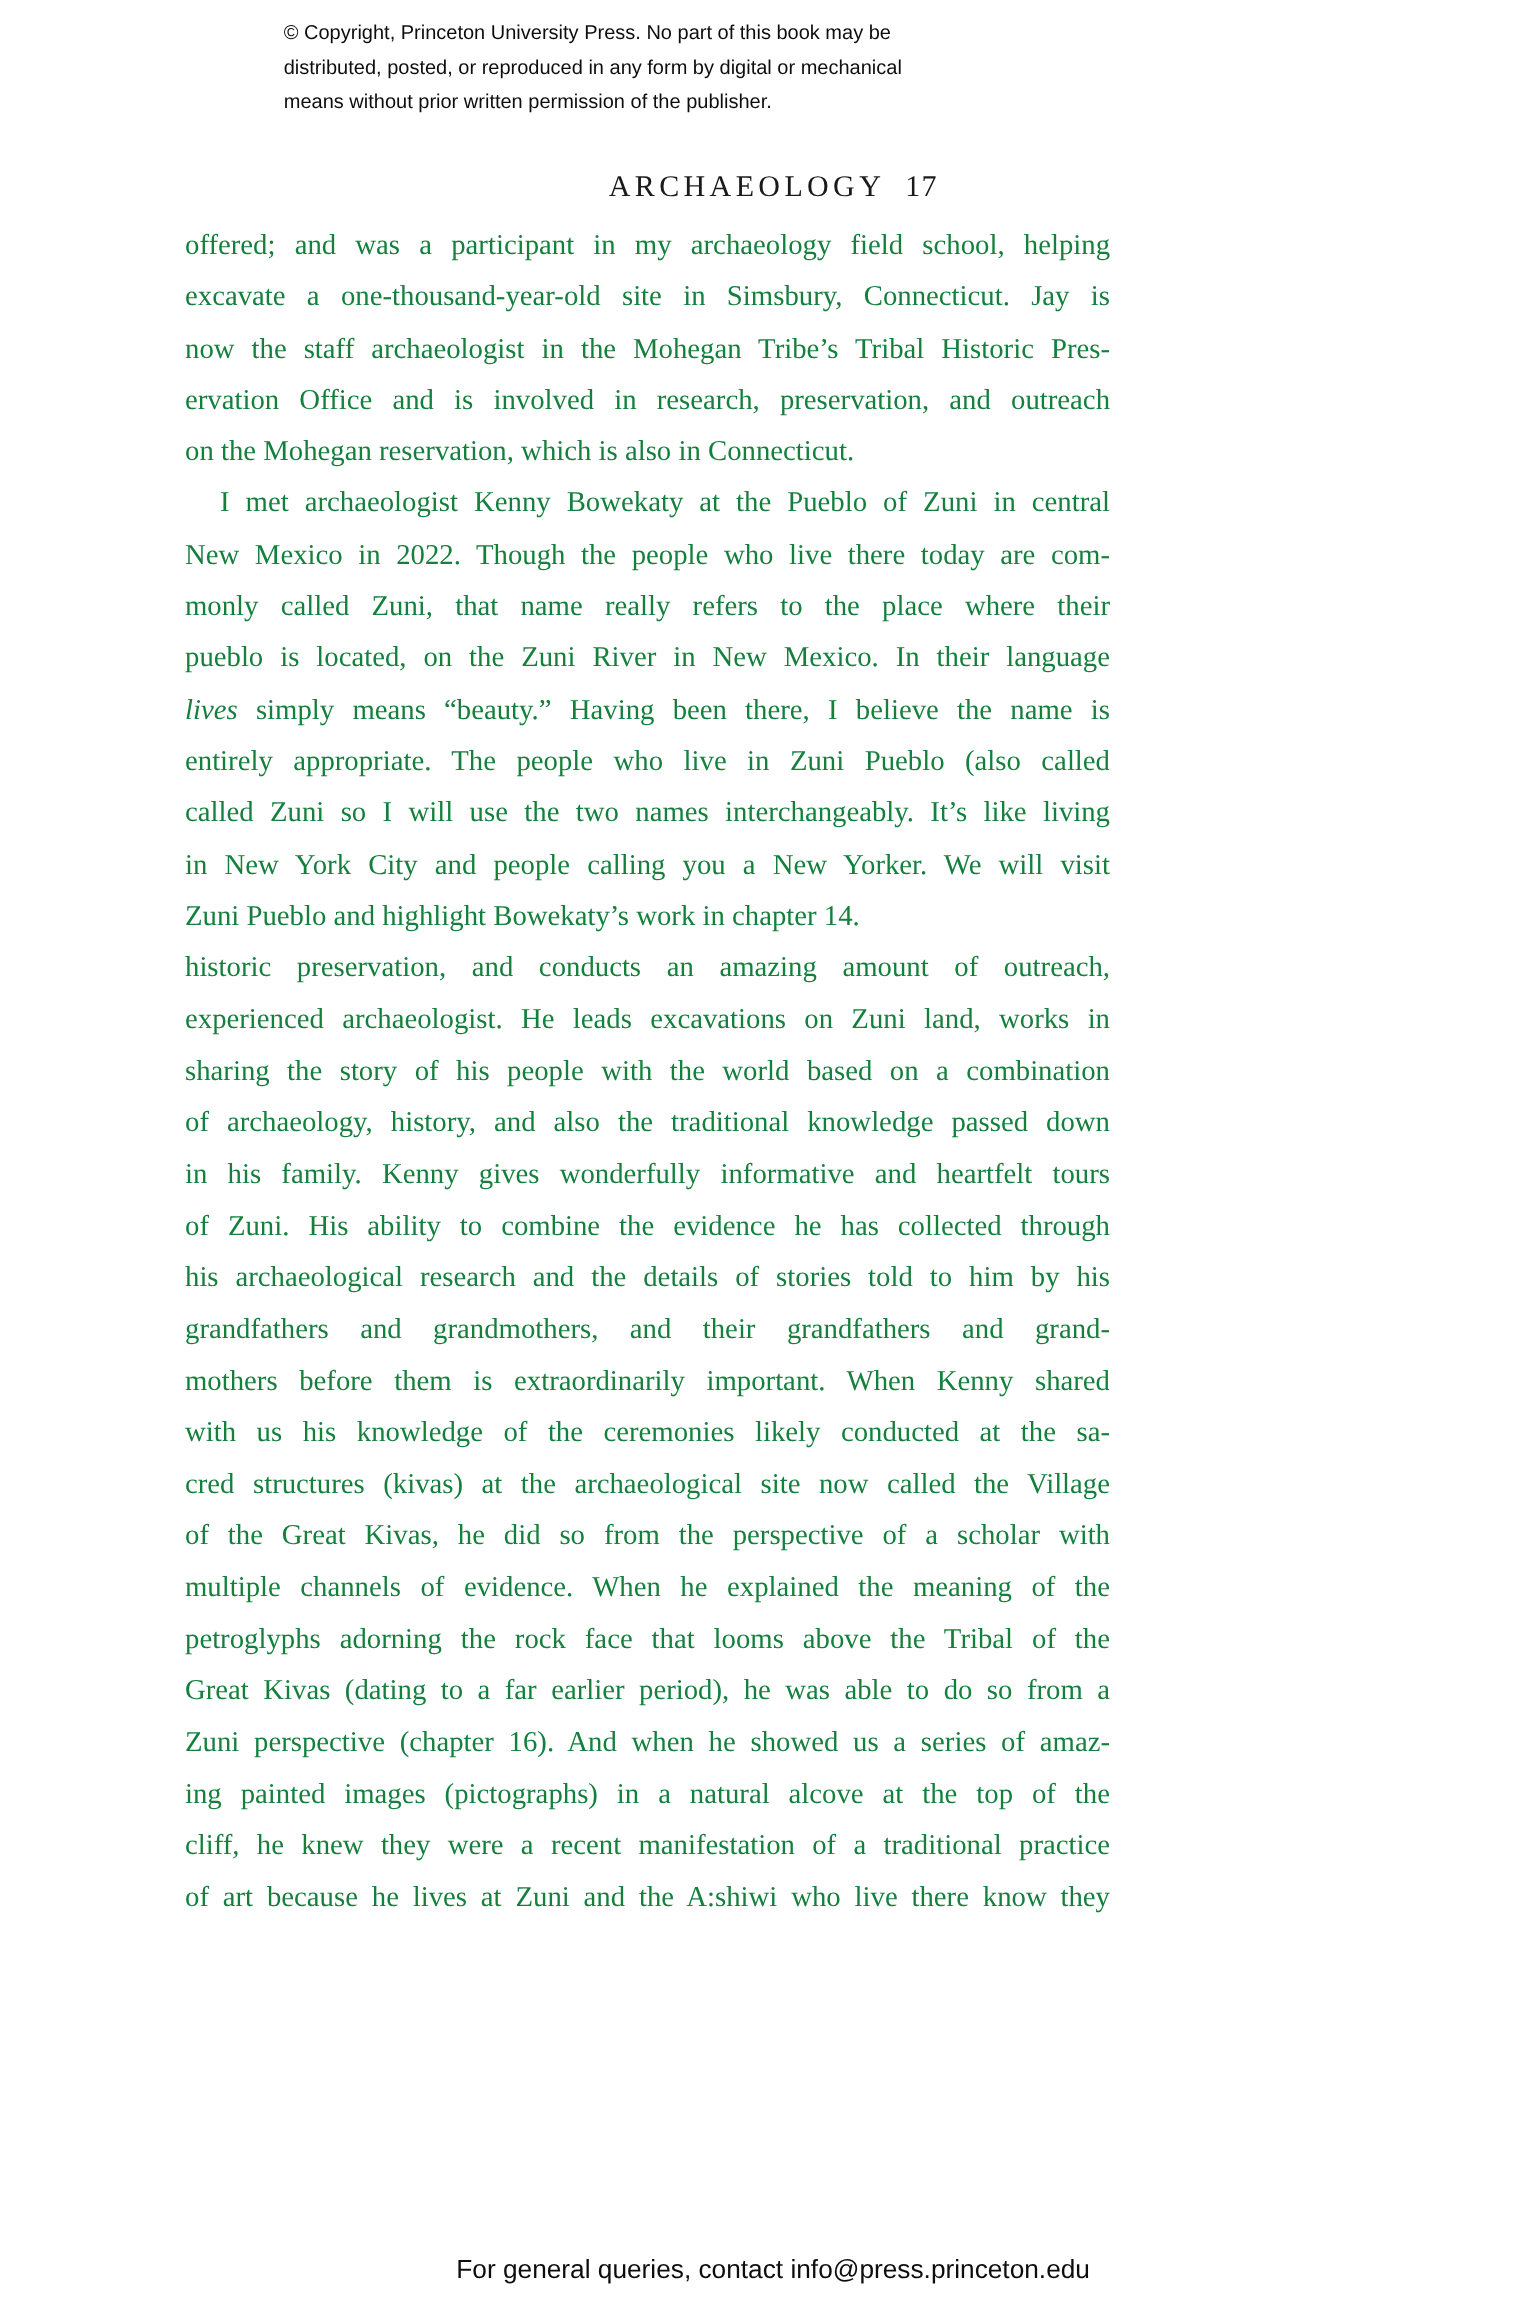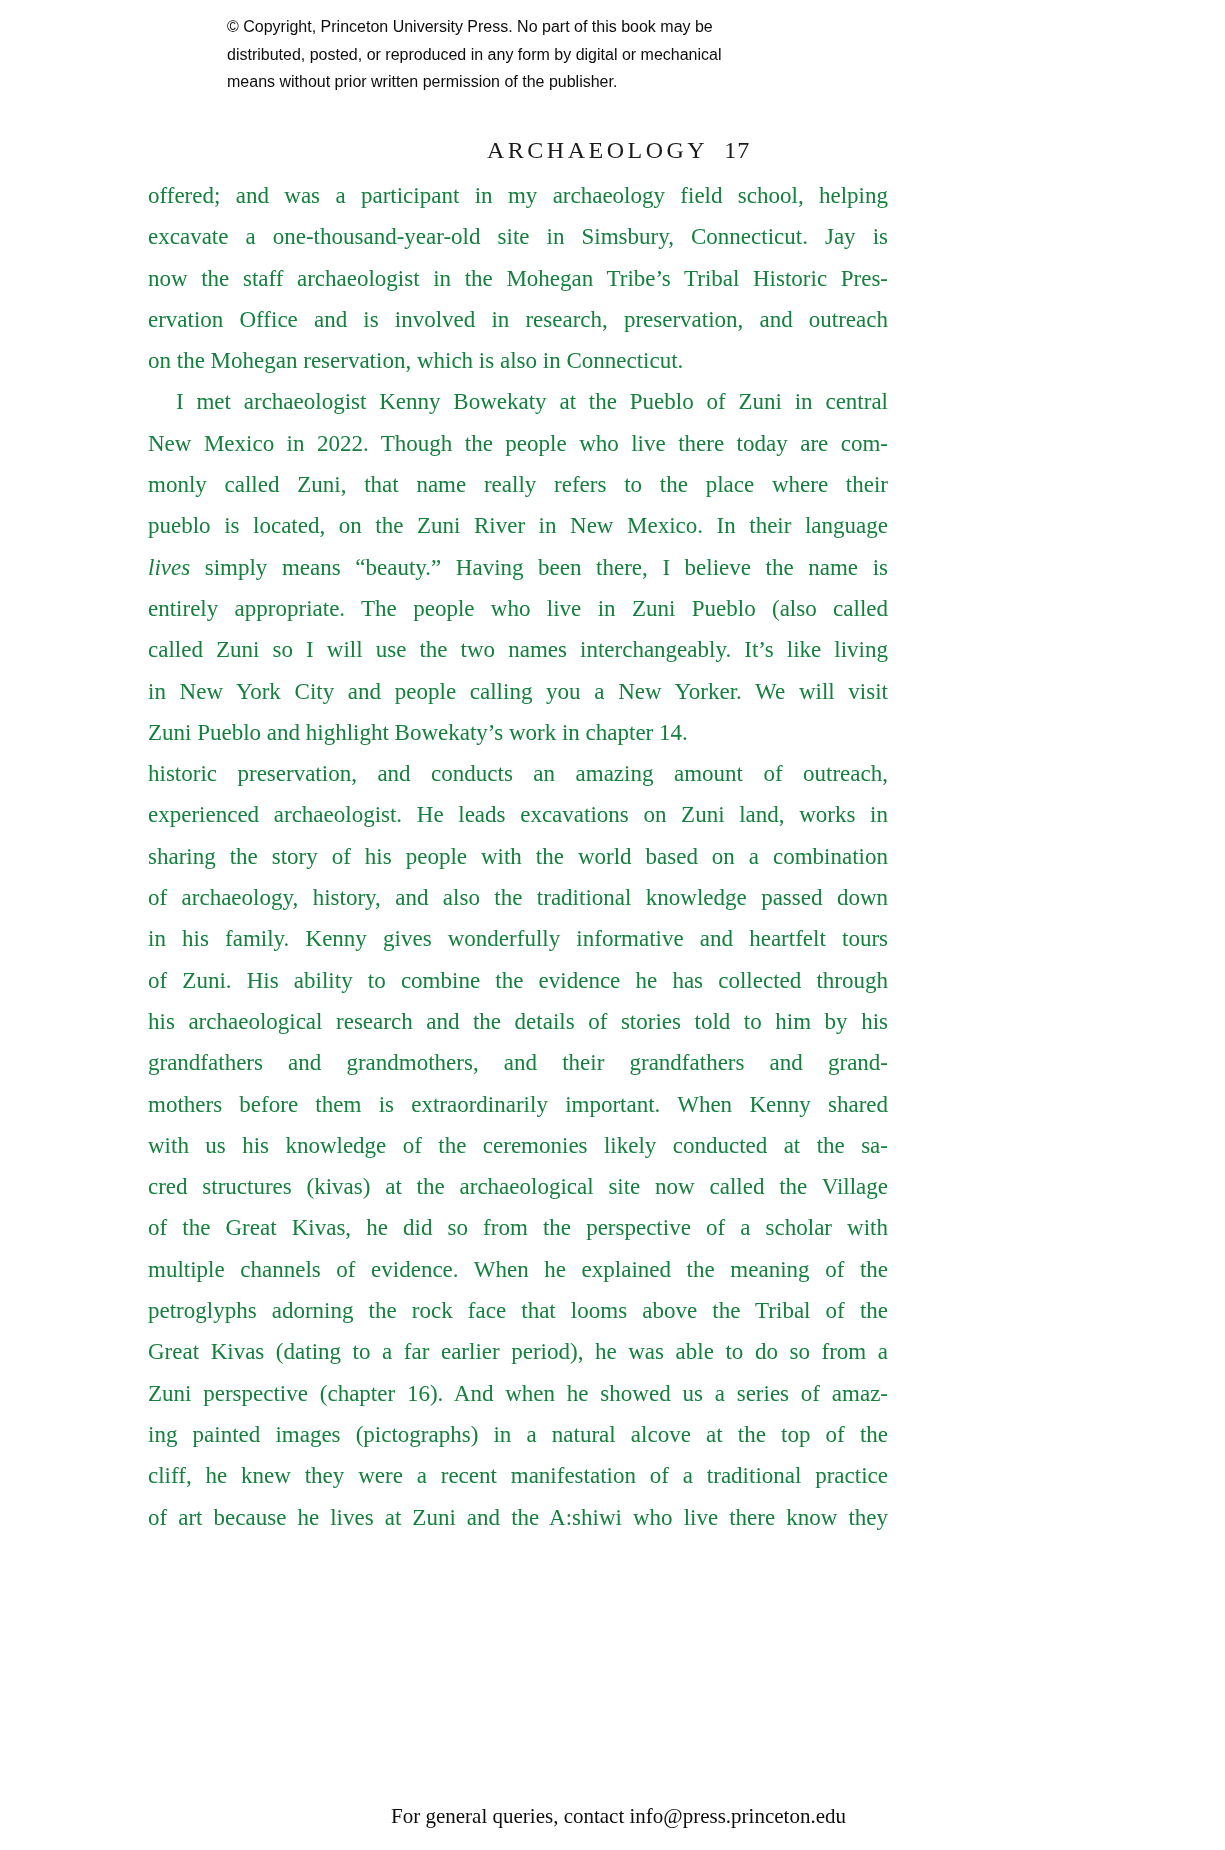--- a/index.html
+++ b/index.html
@@ -66,21 +66,21 @@
   .body-text .line.indent { text-indent: 28px; }
   .body-text em { font-style: italic; }
 
   
   .footer {
     position: absolute;
     left: 0;
     right: 0;
     top: 1804px;
     text-align: center;
-    font-family: Liberation Serif, serif;
+    font-family: Liberation Sans, sans-serif;
     font-size: 21px;
     color: #0d0d0d;
     margin-left: 12px;
   }
 </style>
 </head>
 <body>
 
 <div class="page">
 

